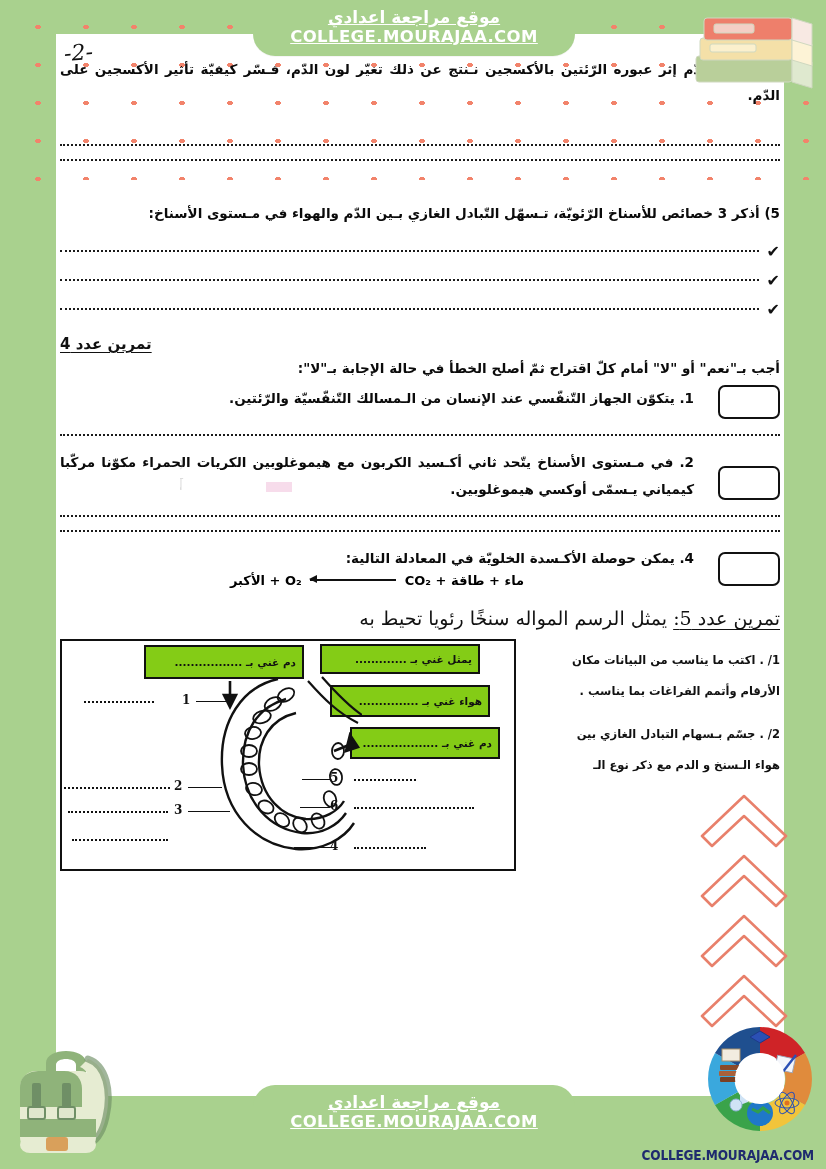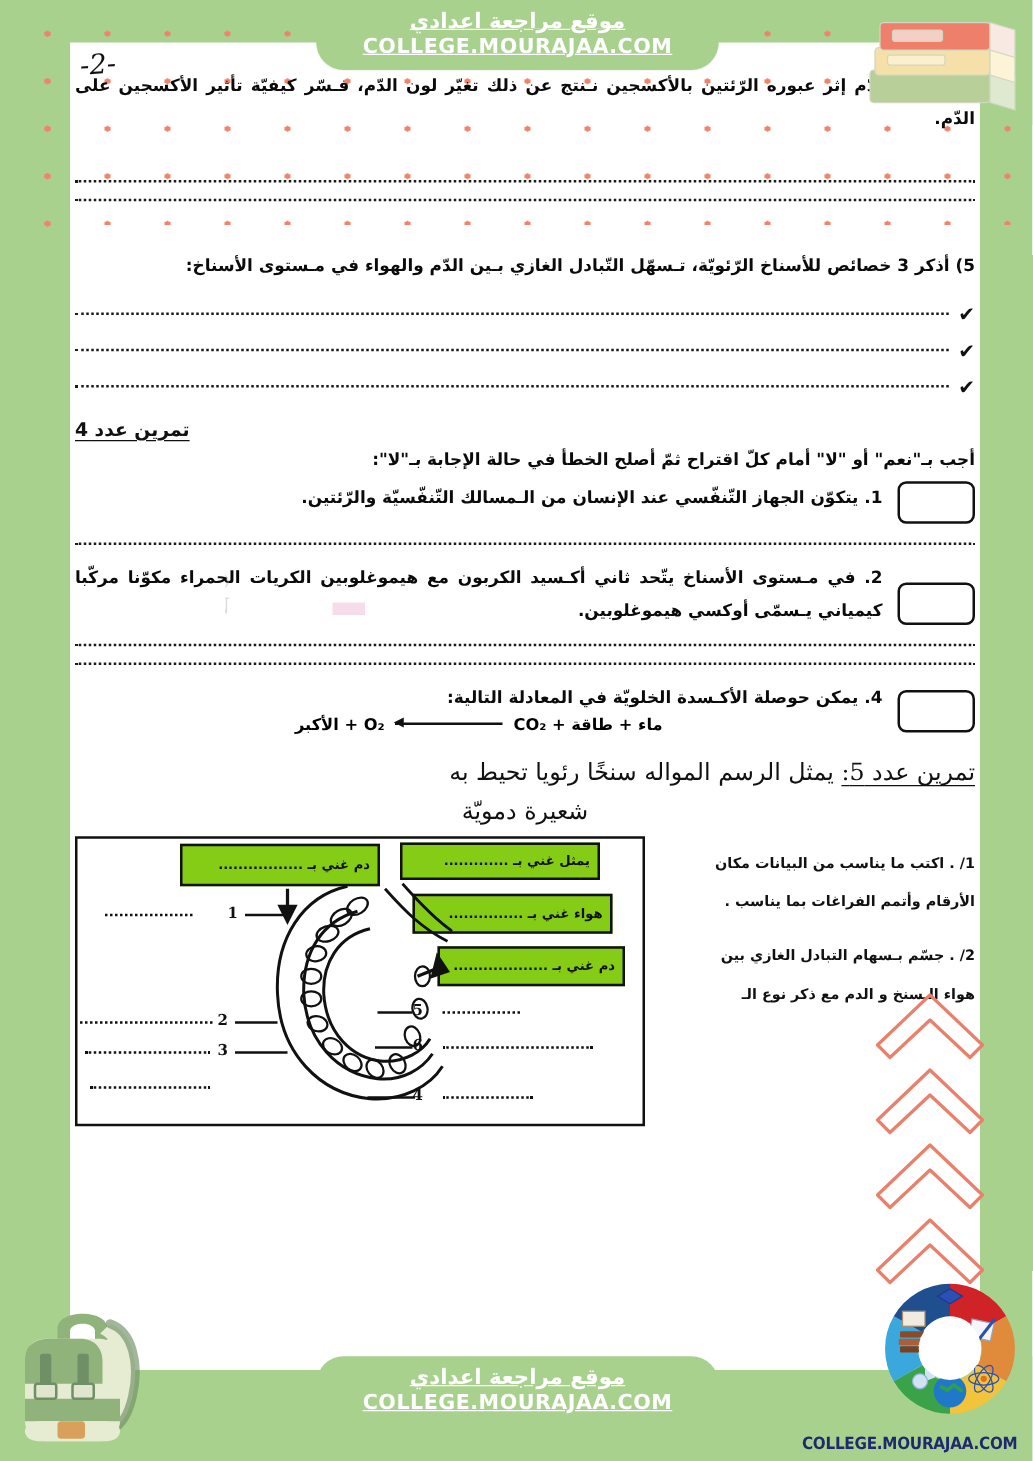--- a/index.html
+++ b/index.html
@@ -72,21 +72,21 @@
   .check-row{display:flex;align-items:center;gap:8px;margin:10px 0;}
   .check-row .tick{font-size:16px;font-weight:bold;color:#111;flex:0 0 auto;}
   .check-row .line{flex:1 1 auto;border-bottom:2.5px dotted #1a1a1a;height:0;}
 
   
   .ex-head{font-size:15px;font-weight:bold;color:#111;
     text-decoration:underline;text-underline-offset:3px;
     display:inline-block;margin-top:6px;}
 
   
-  .stmt{display:flex;align-items:flex-start;gap:12px;margin-top:4px;}
+  .stmt{display:flex;align-items:flex-start;gap:24px;margin-top:4px;}
   .stmt .body{flex:1 1 auto;}
   .answer-box{flex:0 0 auto;width:58px;height:30px;border:2.6px solid #111;
     border-radius:7px;background:#fff;align-self:flex-end;margin-bottom:2px;}
 
   .eq{direction:ltr;text-align:center;font-size:13px;font-weight:bold;
     margin-top:2px;}
   .eq .arw{display:inline-block;width:86px;border-bottom:2px solid #111;
     position:relative;vertical-align:4px;margin:0 4px;}
   .eq .arw:after{content:"";position:absolute;left:-1px;top:-4px;
     border-top:4px solid transparent;border-bottom:4px solid transparent;
@@ -239,21 +239,20 @@
         <span>الأكبر + O₂</span>
         <span class="arw"></span>
         <span>CO₂ + ماء + طاقة</span>
       </div>
     </div>
   </div>
 
   <div class="hand" style="margin-top:16px;text-align:right;direction:rtl;">
     <span class="u">تمرين عدد 5:</span>
     <span>يمثل الرسم المواله سنخًا رئويا تحيط به</span>
-    <div style="text-align:center;margin-top:2px">شعيرة دمويّة</div>
   </div>
 
   <div class="figure-wrap">
 
     <div class="figure-frame">
 
       <div class="lbl-box" style="left:82px;top:4px;width:160px;height:34px;">دم غني بـ .................</div>
       <div class="lbl-box" style="left:258px;top:3px;width:160px;height:30px;">يمثل غني بـ .............</div>
       <div class="lbl-box" style="left:268px;top:44px;width:160px;height:32px;">هواء غني بـ ...............</div>
       <div class="lbl-box" style="left:288px;top:86px;width:150px;height:32px;">دم غني بـ ...................</div>

